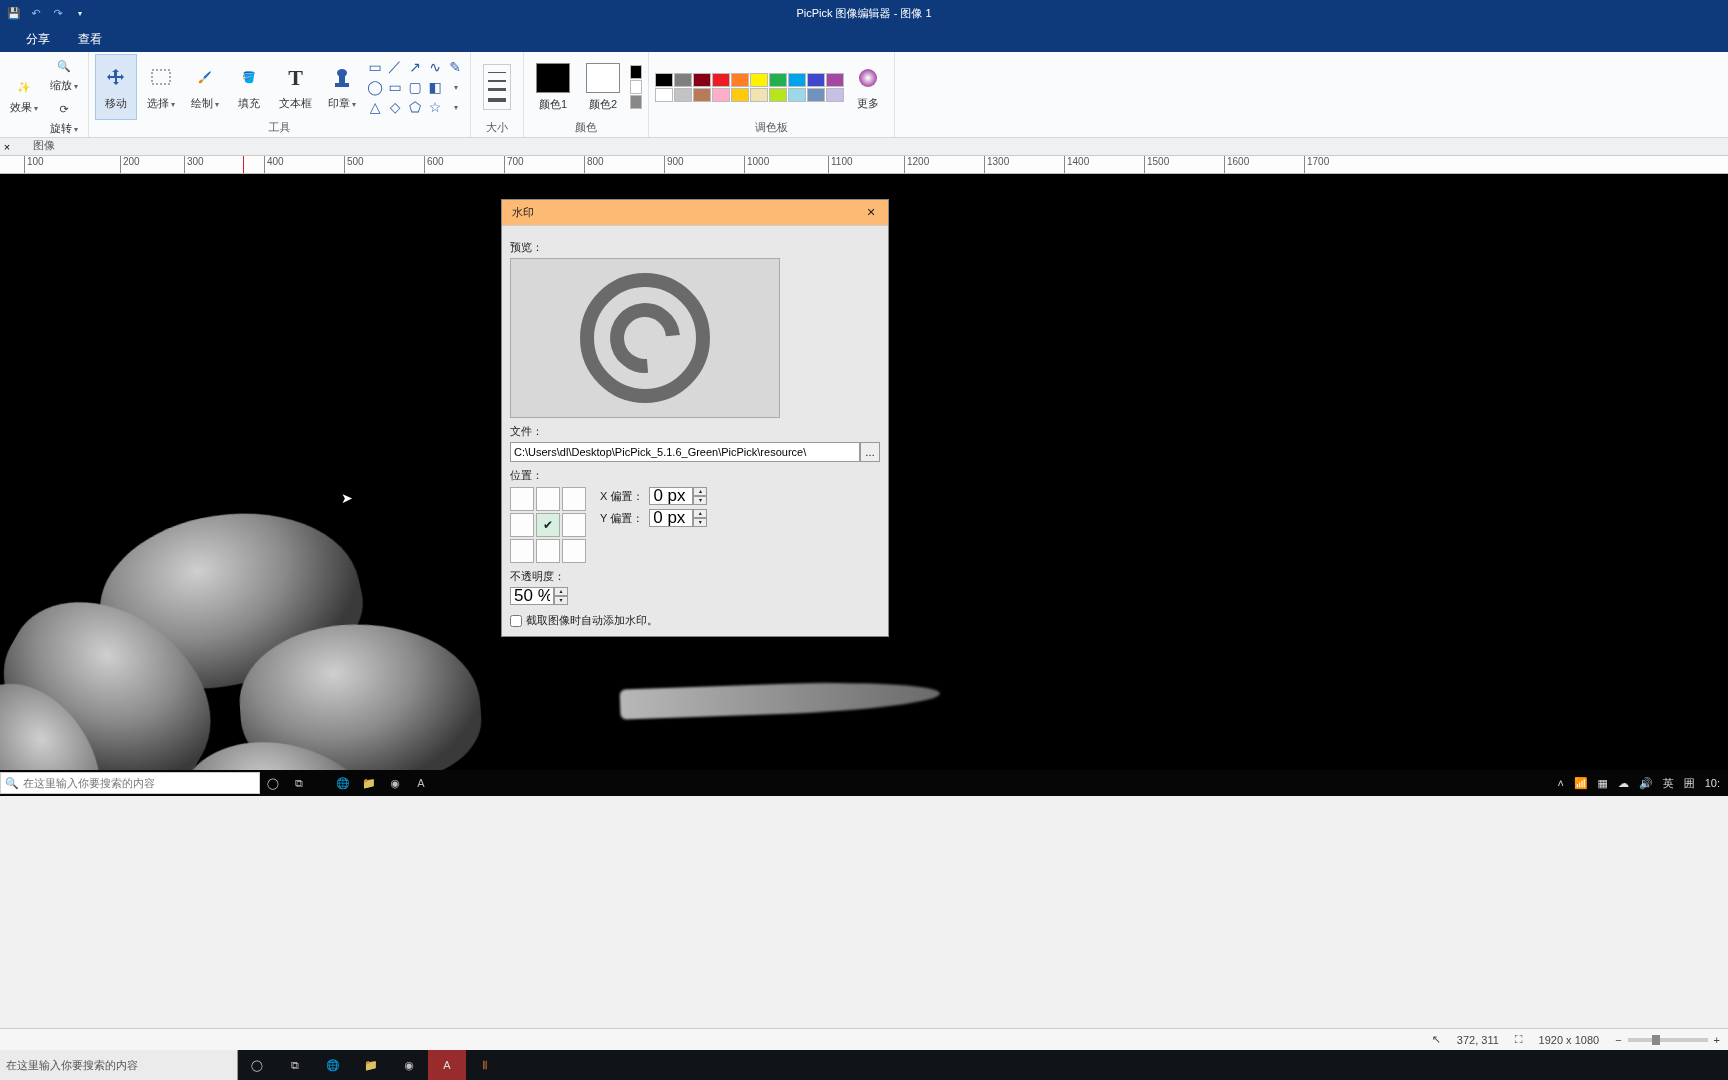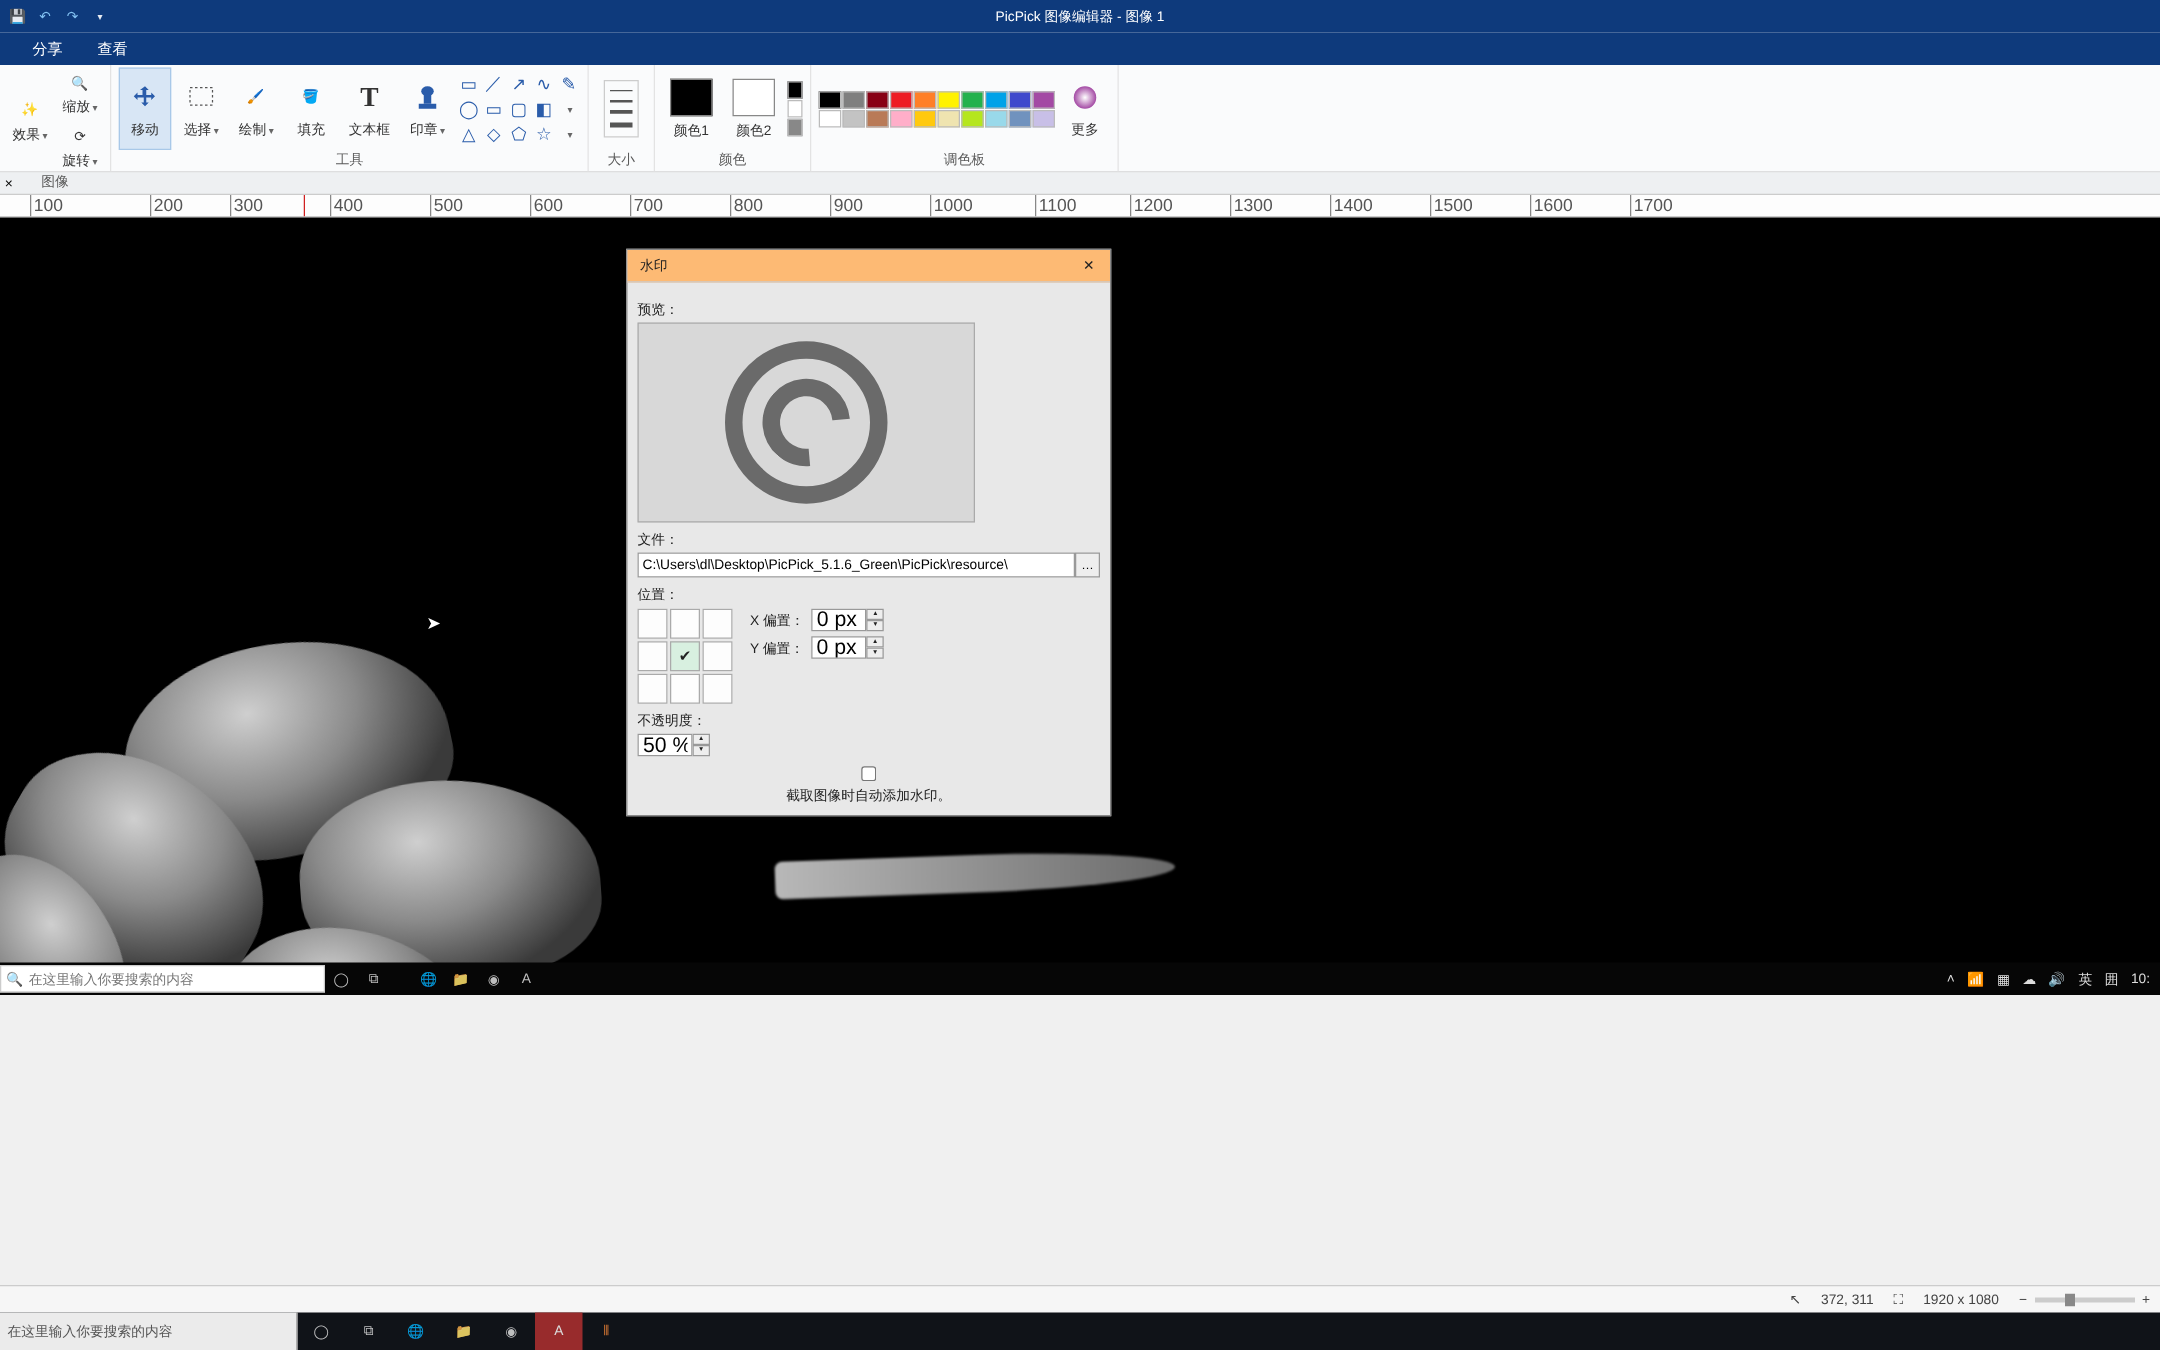--- a/index.html
+++ b/index.html
@@ -45,21 +45,21 @@
 .pal { display: grid; grid-template-columns: repeat(10, 18px); grid-auto-rows: 14px; gap: 1px; }
 .pal .c { border: 1px solid #bbb; cursor: pointer; }
 .palside { display: flex; flex-direction: column; gap: 1px; }
 .palside .c { width: 12px; height: 14px; border: 1px solid #bbb; }
 
 
 .doctabs { height: 18px; background: #eef0f2; border-bottom: 1px solid #ccc; display: flex; align-items: center; font-size: 11px; }
 .doctabs .x { width: 14px; text-align: center; cursor: pointer; }
 
 
-.ruler { height: 18px; background: #fdfdfd; border-bottom: 1px solid #bbb; position: relative; font-size: 14px; color: #555; overflow: hidden; }
+.ruler { height: 18px; background: #fdfdfd; border-bottom: 1px solid #bbb; position: relative; font-size: 10px; color: #555; overflow: hidden; }
 .ruler .tick { position: absolute; top: 0; border-left: 1px solid #888; height: 18px; padding-left: 2px; }
 .ruler .marker { position: absolute; top: 0; border-left: 1px solid #d02020; height: 18px; }
 
 
 .canvas { height: 600px; background: #000; position: relative; overflow: hidden; }
 .plant { position: absolute; left: -40px; bottom: -60px; width: 620px; height: 450px; }
 .leaf { position: absolute; background: radial-gradient(ellipse at 40% 30%, #cfcfcf, #8a8a8a 40%, #3a3a3a 75%); border-radius: 50% 60% 40% 50%; filter: blur(0.5px); }
 .insect { position: absolute; left: 620px; top: 510px; width: 320px; height: 30px; background: linear-gradient(90deg, #b8b8b8, #6a6a6a); border-radius: 6px 50% 50% 6px; transform: rotate(-2deg); filter: blur(1px); }
 .cursor-arrow { position: absolute; color: #fff; font-size: 14px; left: 341px; top: 316px; }
 
@@ -82,21 +82,21 @@
 .posgrid { display: flex; gap: 14px; align-items: flex-start; margin-top: 4px; }
 .pos3x3 { display: grid; grid-template-columns: repeat(3, 24px); grid-template-rows: repeat(3, 24px); gap: 2px; }
 .pos3x3 .p { border: 1px solid #aaa; background: #fdfdfd; cursor: pointer; display: flex; align-items: center; justify-content: center; }
 .pos3x3 .p.sel { background: #d8f0e0; }
 .offs { display: flex; flex-direction: column; gap: 4px; font-size: 11px; }
 .offs .row { display: flex; align-items: center; gap: 6px; }
 .spin { display: flex; }
 .spin input { width: 44px; height: 18px; font-size: 17px; border: 1px solid #999; padding: 0 3px; }
 .spin .ar { width: 14px; display: flex; flex-direction: column; }
 .spin .ar div { height: 9px; border: 1px solid #999; background: #eee; font-size: 6px; text-align: center; line-height: 7px; cursor: pointer; }
-.chk { display: flex; align-items: center; gap: 4px; font-size: 11px; margin-top: 8px; flex-direction: column; }
+.chk { display: flex; align-items: center; gap: 4px; font-size: 11px; margin-top: 8px; }
 .chk input { width: 12px; height: 12px; }
 .taskbar1 { position: absolute; left:0; right:0; top: 770px; height: 26px; background: #060606; display: flex; align-items: center; color: #ddd; font-size: 11px; }
 .searchbox1 { position: absolute; left:0; top: 772px; width: 260px; height: 22px; background: #fff; display: flex; align-items: center; font-size: 11px; color: #777; border: 1px solid #ccc; }
 .searchbox1 .ic { width: 22px; text-align: center; }
 .tray { margin-left: auto; display: flex; gap: 10px; padding-right: 8px; align-items: center; }
 .tbicon { width: 26px; height: 26px; display: flex; align-items: center; justify-content: center; opacity: .85; }
 
 
 .appstatus { position: absolute; left: 0; right: 0; bottom: 30px; height: 22px; background: #f6f6f6; border-top: 1px solid #ccc; display: flex; align-items: center; font-size: 11px; color: #444; padding: 0 8px; gap: 16px; }
 .appstatus .spacer { flex: 1; }

